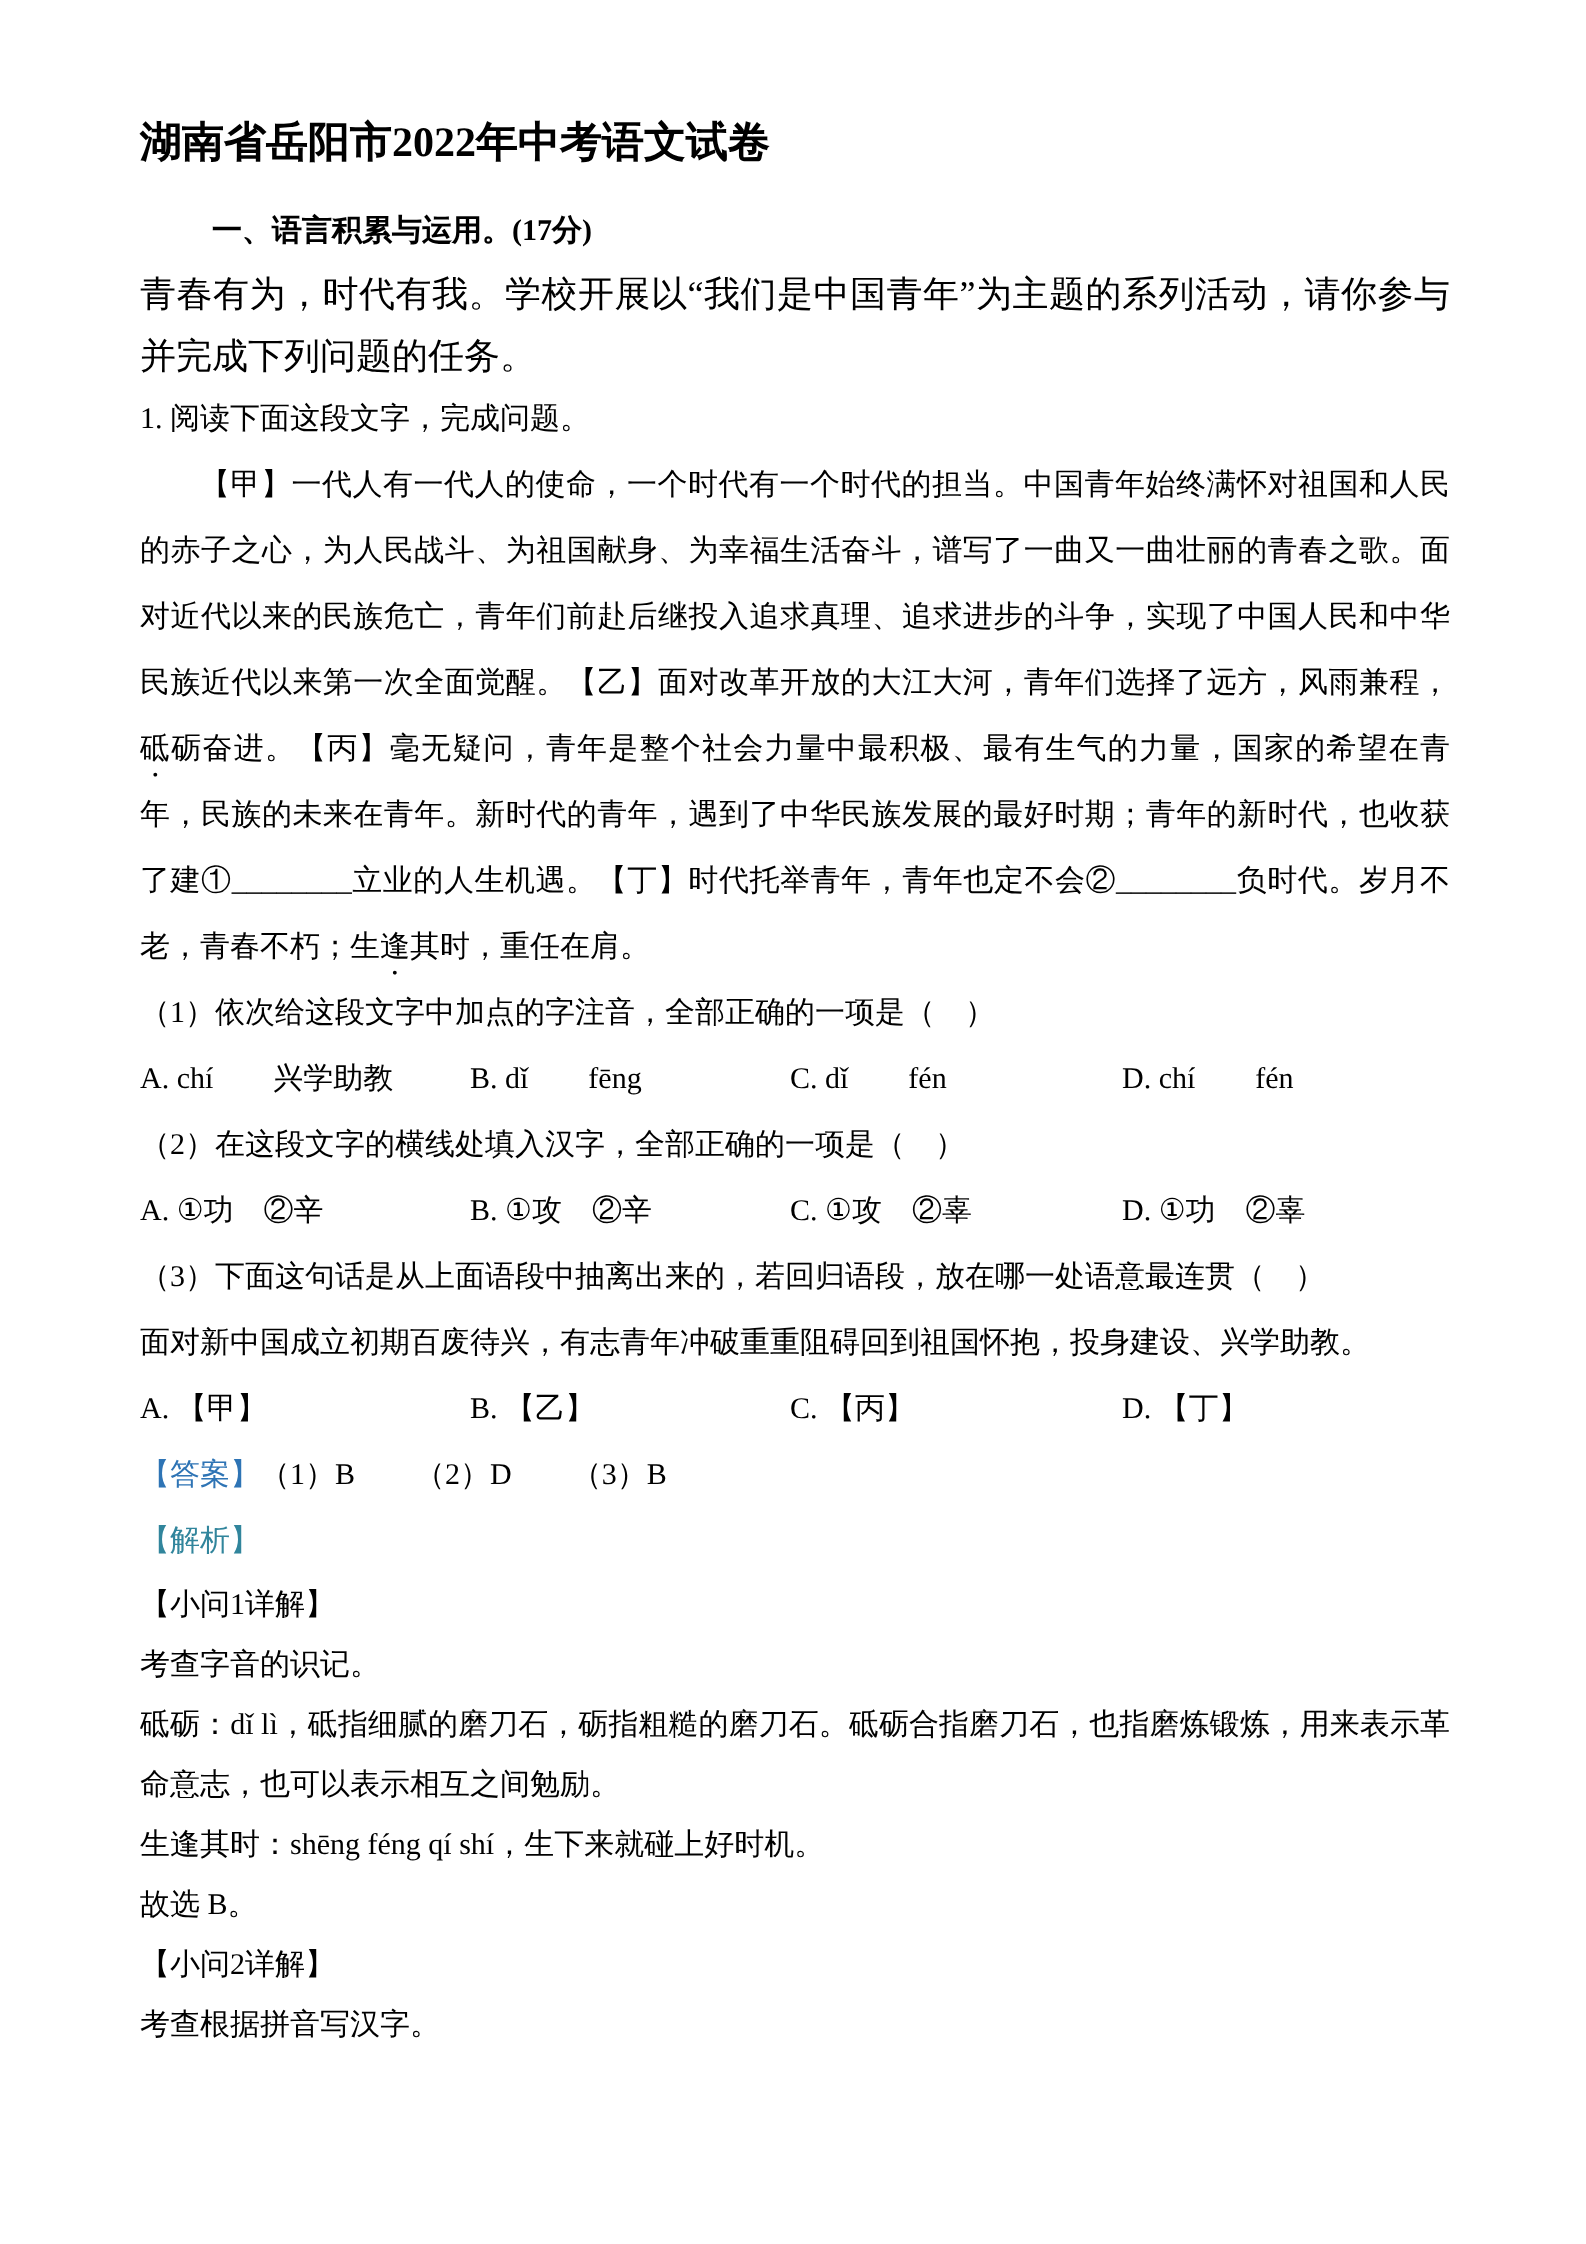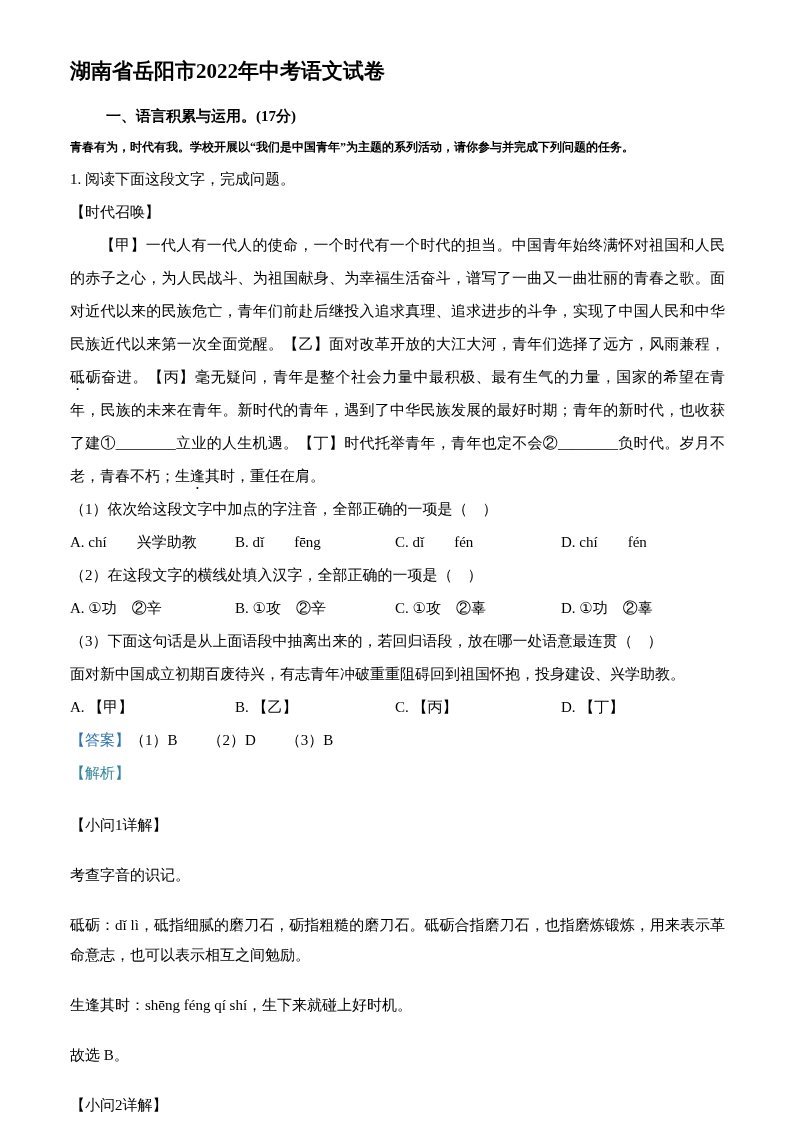--- a/index.html
+++ b/index.html
@@ -20,22 +20,22 @@
     line-height: 30px;
     margin-bottom: 14px;
   }
   .section-heading {
     font-weight: bold;
     font-size: 15px;
     line-height: 32px;
     margin-left: 36px;
   }
   .intro {
-    font-weight: bold;
-    font-size: 12px;
+    font-weight: normal;
+    font-size: 18px;
     line-height: 31px;
     text-align: justify;
   }
   .line {
     line-height: 33px;
     text-align: justify;
   }
   .passage {
     line-height: 33px;
     text-align: justify;
@@ -44,21 +44,21 @@
   }
   .options {
     display: grid;
     grid-template-columns: 165px 160px 166px auto;
     line-height: 33px;
   }
   .answer-label { color: var(--answer-color, #2e74b5); }
   .analysis-label { color: var(--analysis-color, #31859c); line-height: 33px; }
   .ana {
     line-height: 30px;
-    margin-top: 20px;
+    margin-top: 0;
     text-align: justify;
   }
   .em-dot {
     -webkit-text-emphasis: filled dot;
     -webkit-text-emphasis-position: under;
     text-emphasis: filled dot;
     text-emphasis-position: under right;
   }
 </style>
 </head>
@@ -67,21 +67,20 @@
 <div>
 
   <h1 class="title">湖南省岳阳市2022年中考语文试卷</h1>
 
   <h2 class="section-heading">一、语言积累与运用。(17分)</h2>
 
   <p class="intro">青春有为，时代有我。学校开展以“我们是中国青年”为主题的系列活动，请你参与并完成下列问题的任务。</p>
 
   <p class="line">1. 阅读下面这段文字，完成问题。</p>
 
-  <p class="line">【时代召唤】</p>
 
   <p class="passage"><span>【甲】一代人有一代人的使命，一个时代有一个时代的担当。中国青年始终满怀对祖国和人民的赤子之心，为人民战斗、为祖国献身、为幸福生活奋斗，谱写了一曲又一曲壮丽的青春之歌。面对近代以来的民族危亡，青年们前赴后继投入追求真理、追求进步的斗争，实现了中国人民和中华民族近代以来第一次全面觉醒。【乙】面对改革开放的大江大河，青年们选择了远方，风雨兼程，</span><span class="em-dot">砥</span><span>砺奋进。【丙】毫无疑问，青年是整个社会力量中最积极、最有生气的力量，国家的希望在青年，民族的未来在青年。新时代的青年，遇到了中华民族发展的最好时期；青年的新时代，也收获了建①________立业的人生机遇。【丁】时代托举青年，青年也定不会②________负时代。岁月不老，青春不朽；生</span><span class="em-dot">逢</span><span>其时，重任在肩。</span></p>
 
   <p class="line">（1）依次给这段文字中加点的字注音，全部正确的一项是（　）</p>
   <div class="options">
     <span>A. chí　　兴学助教</span>
     <span>B. dǐ　　fēng</span>
     <span>C. dǐ　　fén</span>
     <span>D. chí　　fén</span>
   </div>

